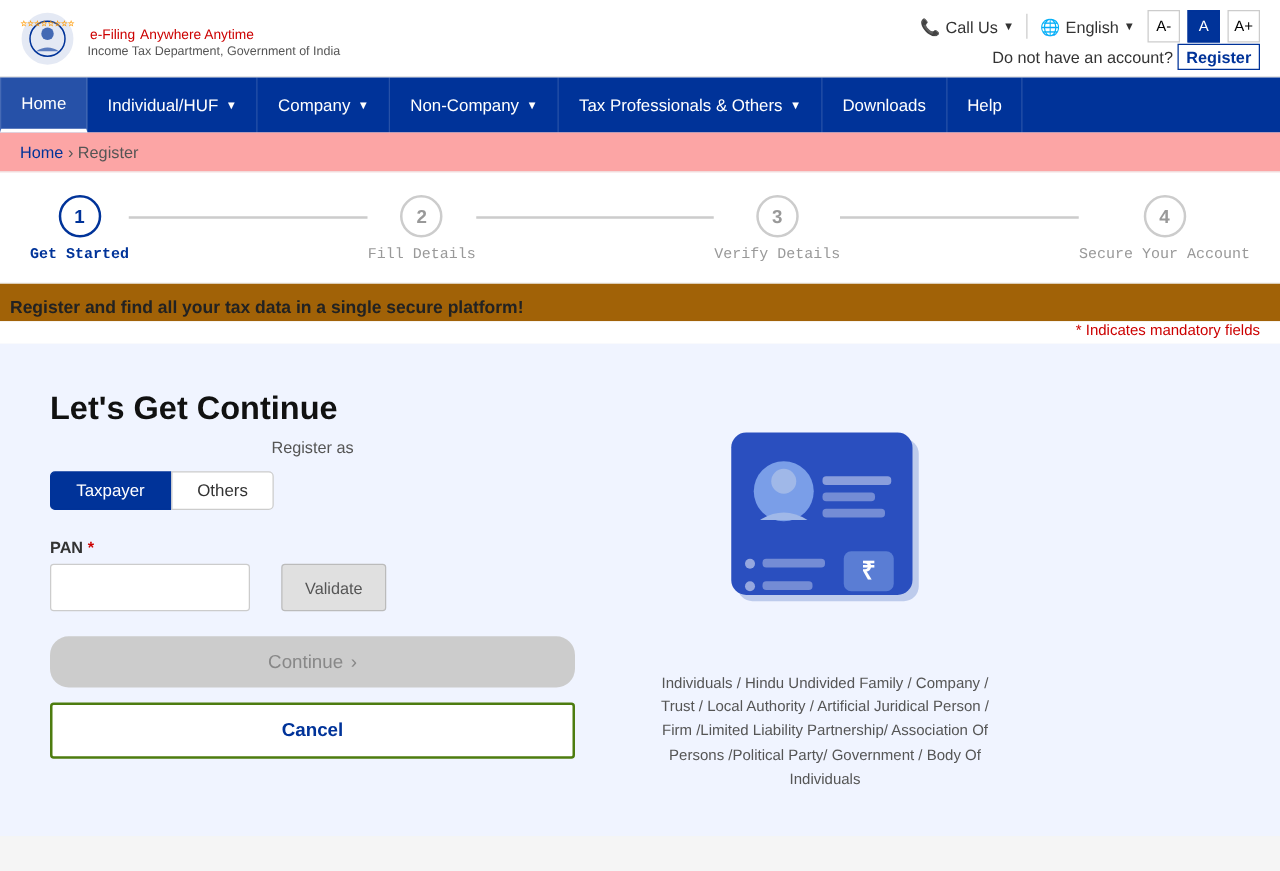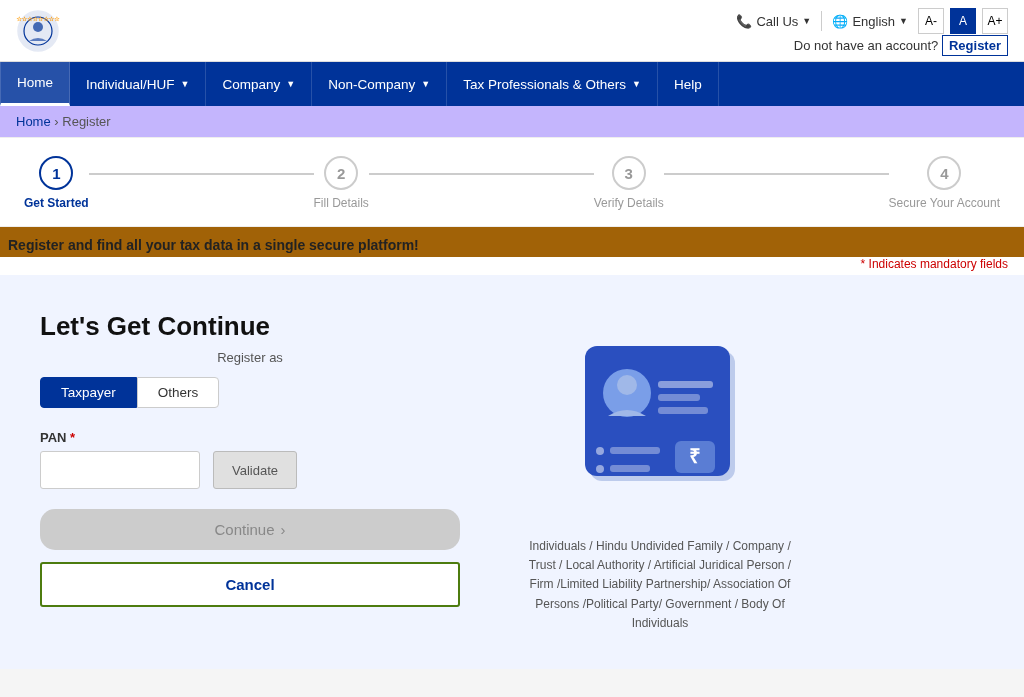--- a/index.html
+++ b/index.html
@@ -140,21 +140,21 @@
     .nav-item .caret {
       font-size: 9px;
       margin-left: 2px;
     }
 
     
     .breadcrumb {
       padding: 8px 16px;
       font-size: 13px;
       color: #003399;
-      background: #c4b5fd;
+      background: #fca5a5;
       border-bottom: 1px solid #eee;
     }
     .breadcrumb span {
       color: #555;
     }
     .breadcrumb a {
       color: #003399;
       text-decoration: none;
     }
 
@@ -191,20 +191,21 @@
     }
     .step-circle.active {
       border-color: #003399;
       color: #003399;
     }
     .step-label {
       font-size: 12px;
       color: #999;
       text-align: center;
       white-space: nowrap;
+      font-family: Liberation Mono, monospace;
     }
     .step-label.active {
       color: #003399;
       font-weight: bold;
     }
     .step-line {
       flex: 1;
       height: 2px;
       background: #ccc;
       margin-bottom: 18px;
@@ -283,21 +284,21 @@
       font-size: 13px;
       color: #333;
       margin-bottom: 6px;
       font-weight: bold;
     }
     .field-label .required {
       color: #c00;
     }
     .pan-row {
       display: flex;
-      gap: 13px;
+      gap: 25px;
       margin-bottom: 20px;
       align-items: center;
     }
     .pan-input {
       width: 160px;
       height: 38px;
       border: 1px solid #ccc;
       border-radius: 3px;
       padding: 0 10px;
       font-size: 14px;
@@ -368,20 +369,26 @@
 <div class="top-bar">
   <div class="logo-area">
 
     <svg class="logo-emblem" viewBox="0 0 44 44" xmlns="http://www.w3.org/2000/svg">
       <circle cx="22" cy="22" r="20" fill="#003399" opacity="0.1" stroke="#003399" stroke-width="1.5"></circle>
       <circle cx="22" cy="22" r="14" fill="none" stroke="#003399" stroke-width="1.2"></circle>
       <circle cx="22" cy="18" r="5" fill="#003399" opacity="0.7"></circle>
       <path d="M13 32 Q22 26 31 32" fill="#003399" opacity="0.6"></path>
       <text x="22" y="12" text-anchor="middle" font-size="6" fill="#ff9900" font-weight="bold">☆☆☆☆☆☆☆☆</text>
     </svg>
+    <div class="logo-text">
+      <div class="logo-title">
+        <span>e-Filing</span><span style="color:#cc0000; font-size:11px; font-weight:normal; margin-left:4px;">Anywhere Anytime</span>
+      </div>
+      <div class="logo-subtitle">Income Tax Department, Government of India</div>
+    </div>
   </div>
 
   <div class="top-right-inner">
     <div class="top-controls">
       <button class="call-us-btn">
         <span>📞</span>
         <span>Call Us</span>
         <span style="font-size:9px;">▼</span>
       </button>
       <div class="divider-v"></div>
@@ -417,20 +424,23 @@
   </div>
   <div class="nav-item">
     <span>Non-Company</span>
     <span class="caret">▼</span>
   </div>
   <div class="nav-item">
     <span>Tax Professionals &amp; Others</span>
     <span class="caret">▼</span>
   </div>
   <div class="nav-item">
+    <span>Downloads</span>
+  </div>
+  <div class="nav-item">
     <span>Help</span>
   </div>
 </nav>
 
 <div class="breadcrumb">
   <a href="#">Home</a>
   <span> › </span>
   <span>Register</span>
 </div>
 

